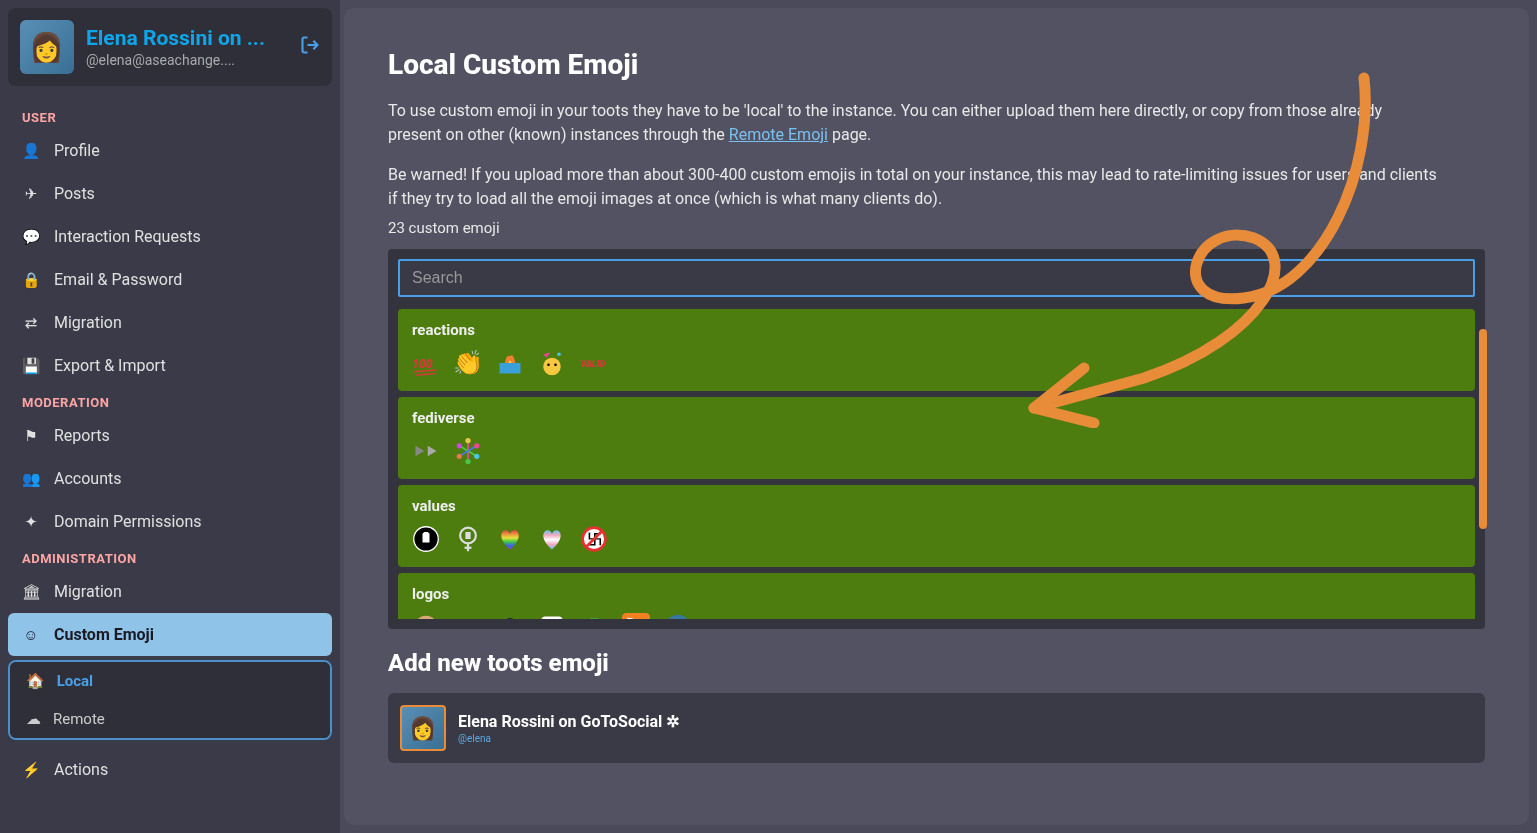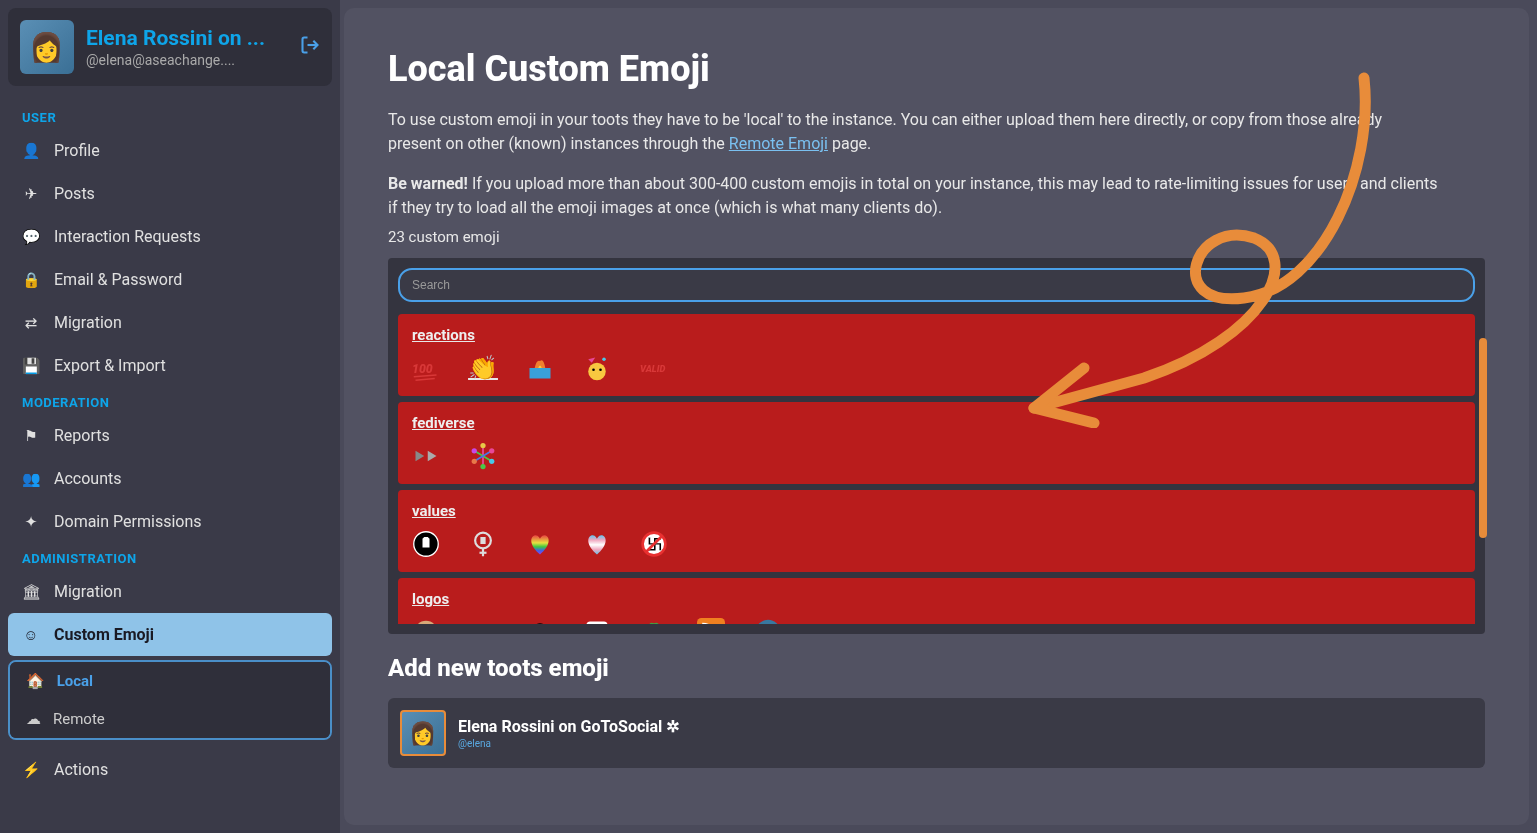--- a/index.html
+++ b/index.html
@@ -39,21 +39,21 @@
   align-items: center;
   justify-content: center;
   font-size: 28px;
 }
 .user-info { flex: 1; overflow: hidden; }
 .user-name { font-weight: 700; font-size: 21px; color: #0ea5e9; white-space: nowrap; overflow: hidden; text-overflow: ellipsis; }
 .user-handle { font-size: 14px; color: #aaa; white-space: nowrap; overflow: hidden; text-overflow: ellipsis; margin-top: 2px; }
 .logout-icon { color: #4aa0e8; font-size: 20px; }
 
 .section-label {
-  color: #0ea5e9;
+  color: #fca5a5;
   font-weight: 700;
   font-size: 13px;
   padding: 8px 14px 4px;
   letter-spacing: 0.5px;
 }
 .nav-item {
   display: flex;
   align-items: center;
   gap: 14px;
   padding: 12px 14px;
@@ -92,61 +92,60 @@
 
 .main {
   flex: 1;
   background: #525262;
   border-radius: 10px;
   margin: 8px 8px 8px 4px;
   padding: 40px 44px 0;
   overflow-y: auto;
   position: relative;
 }
-h1 { font-size: 36px; font-weight: 800; margin-bottom: 18px; color: #fff; }
+h1 { font-size: 28px; font-weight: 800; margin-bottom: 18px; color: #fff; }
 h2 { font-size: 24px; font-weight: 800; margin: 20px 0 12px; color: #fff; }
 .intro { font-size: 16px; line-height: 1.5; margin-bottom: 16px; max-width: 1050px; }
 .intro a { color: #7ac0f0; text-decoration: underline; }
 .warn { font-size: 16px; line-height: 1.5; margin-bottom: 8px; max-width: 1050px; }
-.warn b { font-weight: 700; margin-top: 23px; }
+.warn b { font-weight: 400; margin-top: 23px; }
 .count { font-size: 15px; margin: 8px 0 12px; }
 
 .overview-box {
   background: #34343f;
   border-radius: 4px;
   padding: 10px;
   position: relative;
 }
 .search {
   width: 100%;
   background: #3a3a46;
   border: 2px solid #4aa0e8;
-  border-radius: 14px;
+  border-radius: 2px;
   padding: 8px 12px;
   color: #84cc16;
-  font-size: 12px;
+  font-size: 16px;
   outline: none;
 }
 .search::placeholder { color: #999; }
 
 .emoji-scroll {
   margin-top: 12px;
   max-height: 310px;
   overflow: hidden;
   position: relative;
 }
 .cat {
-  background: #b91c1c;
+  background: #4d7c0f;
   border-radius: 4px;
   padding: 12px 14px 14px;
   margin-bottom: 6px;
-  text-decoration: underline;
 }
 .cat-name { font-size: 15px; font-weight: 700; margin-bottom: 10px; color: #eee; }
-.emoji-row { display: flex; gap: 29px; align-items: center; flex-wrap: wrap; }
+.emoji-row { display: flex; gap: 14px; align-items: center; flex-wrap: wrap; }
 .emoji {
   width: 28px;
   height: 28px;
   display: inline-flex;
   align-items: center;
   justify-content: center;
   font-size: 22px;
   cursor: pointer;
 }
 .emoji-svg { width: 28px; height: 28px; }

